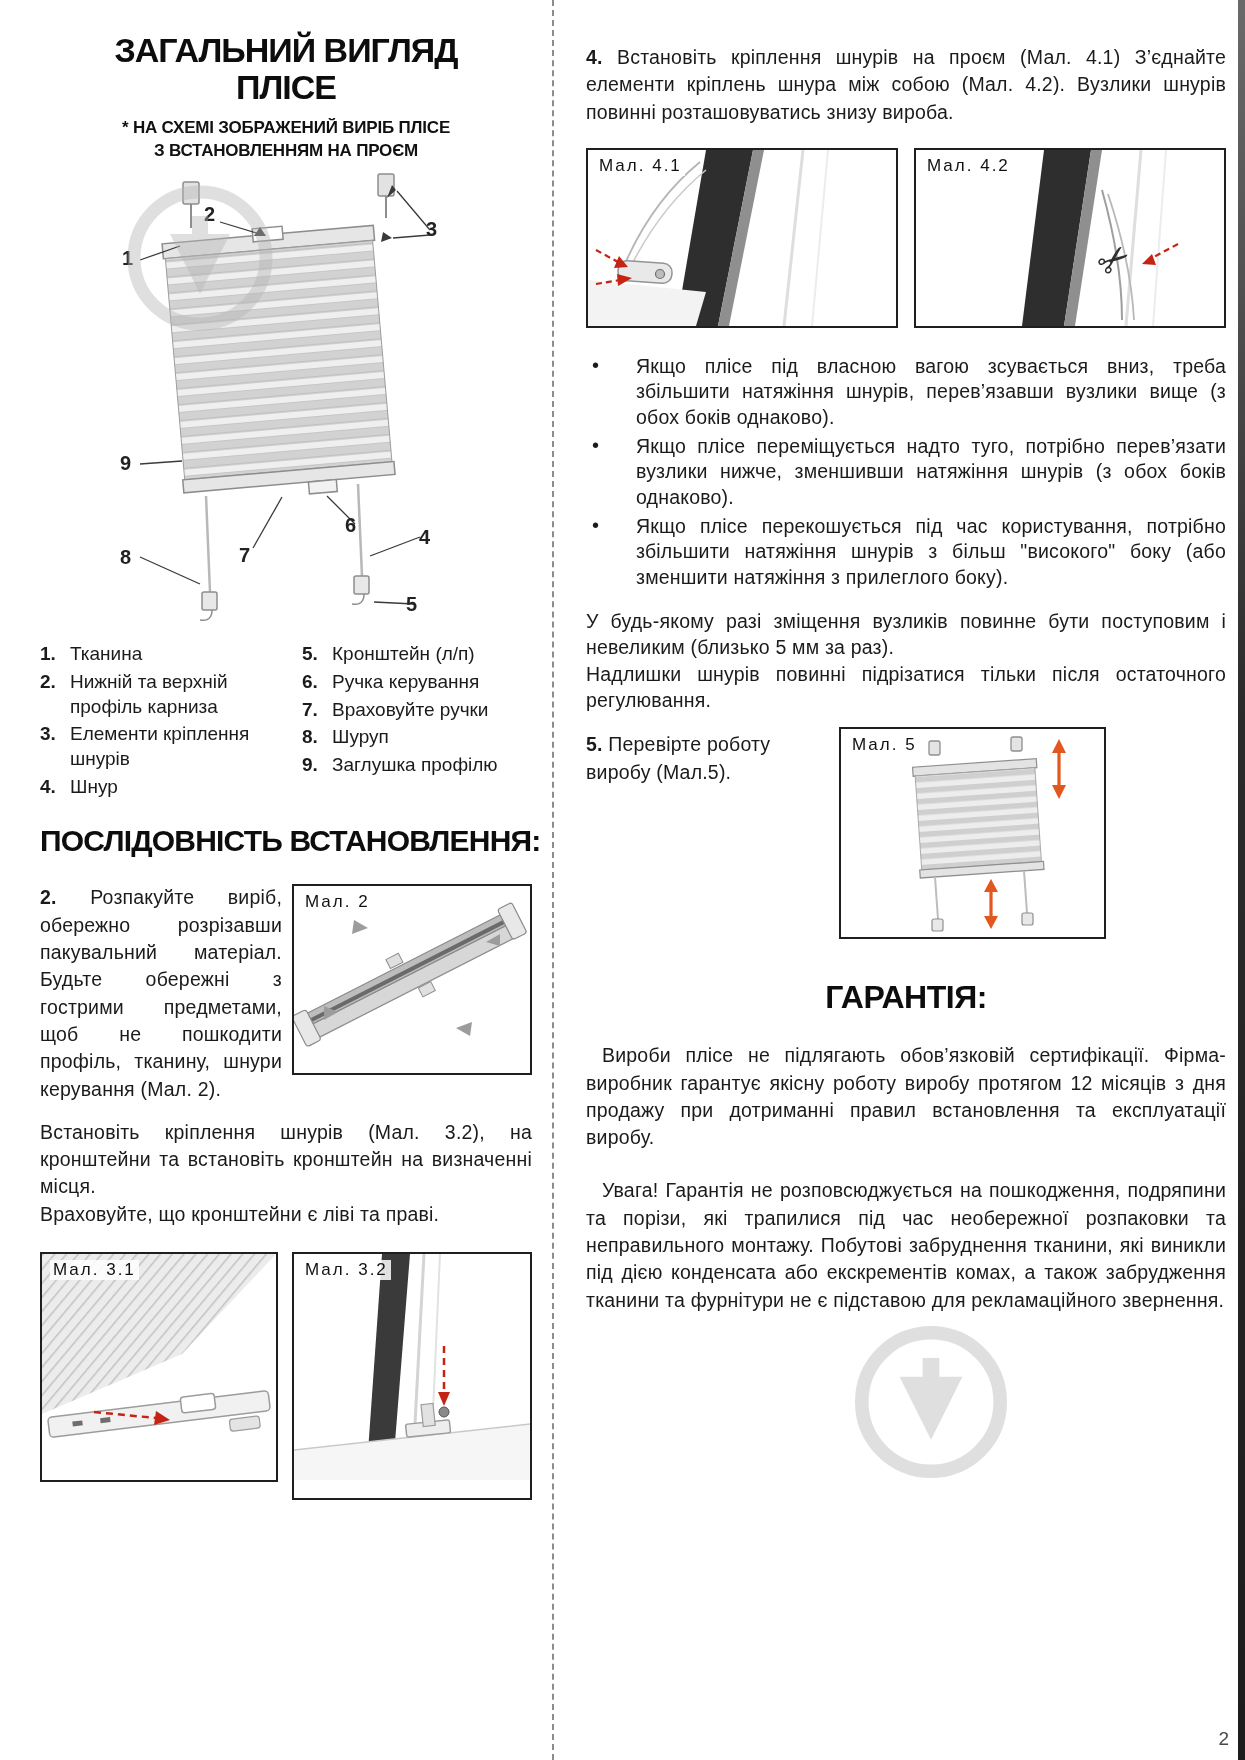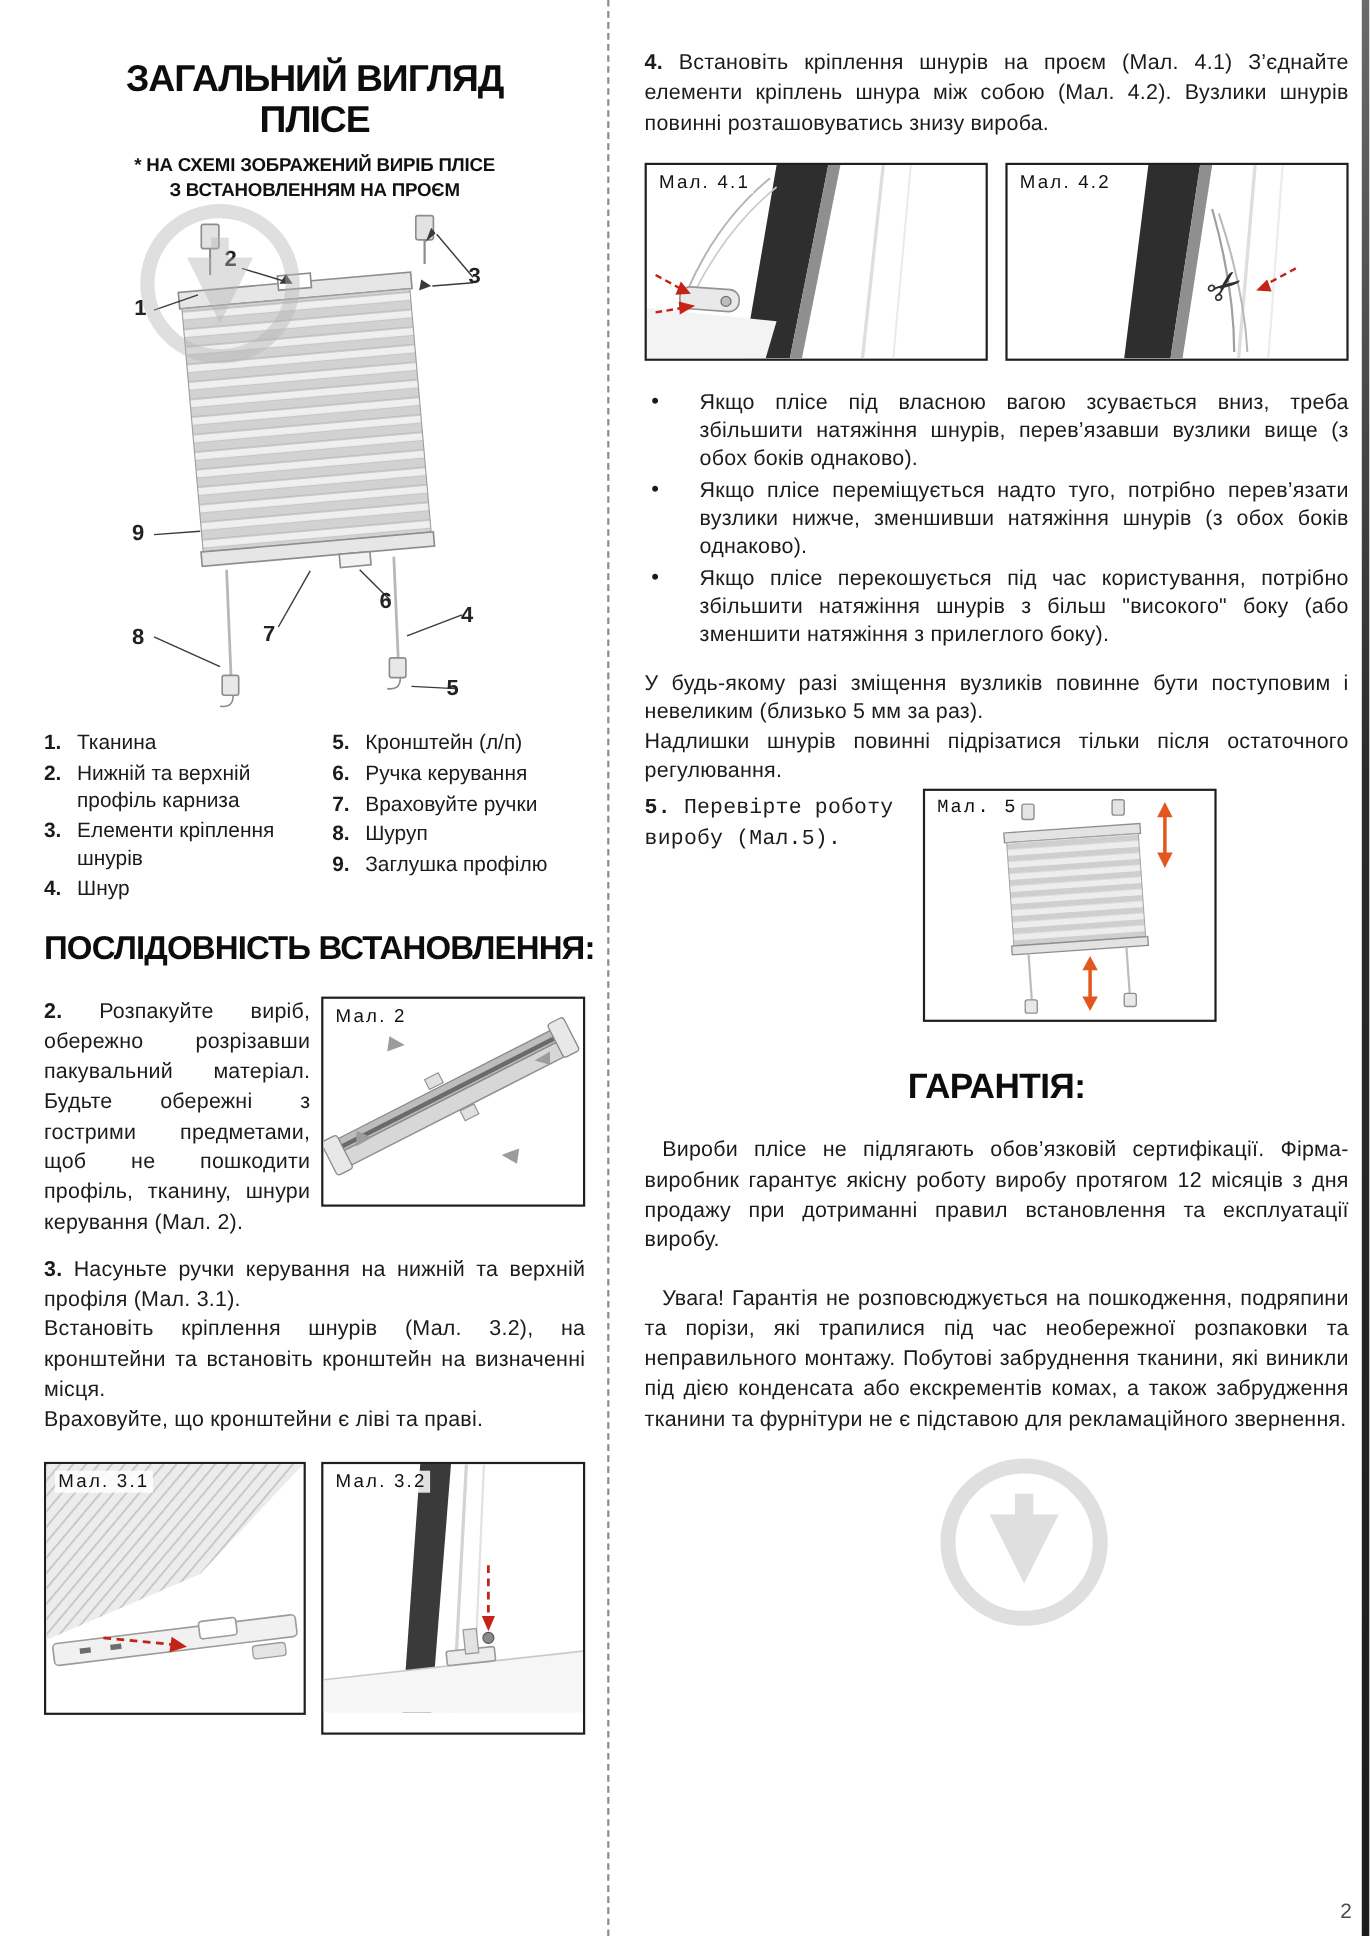--- a/index.html
+++ b/index.html
@@ -17,21 +17,21 @@
     border-left:2px dashed #8c8c8c;
   }
   .page-edge {
     position:absolute; right:0; top:0; width:7px; height:1760px;
     background:linear-gradient(to bottom,#6a6a6a 0%,#2b2b2b 40%,#1c1c1c 100%);
   }
   .page-num {
     position:absolute; right:16px; bottom:10px;
     font-size:19px; color:#4a4a4a;
   }
-  .col-left  { position:absolute; left:40px;  top:54px; width:492px; z-index:1; }
+  .col-left  { position:absolute; left:40px;  top:32px; width:492px; z-index:1; }
   .col-right { position:absolute; left:586px; top:44px; width:640px; z-index:1; }
 
   .h-big {
     font-size:34px; font-weight:700; text-align:center;
     line-height:1.08; letter-spacing:-1px; color:#0d0d0d;
   }
   .h-sub {
     margin-top:12px; font-size:17px; font-weight:700; text-align:center;
     line-height:1.32; letter-spacing:-0.2px; color:#111;
   }
@@ -91,21 +91,21 @@
   .fig42 { width:312px; height:180px; }
 
   .bullets { margin-top:26px; }
   .bullet-item { display:flex; margin-bottom:4px; }
   .b-marker { flex:0 0 50px; font-size:20px; padding-left:6px; }
   .b-text { flex:1; font-size:19.5px; line-height:1.3; text-align:justify; letter-spacing:0.2px; }
 
   .notes { margin-top:18px; }
   .notes p { font-size:19.5px; line-height:1.35; text-align:justify; letter-spacing:0.2px; }
 
-  .step5-row { position:relative; margin-top:4px; height:218px;font-family:Liberation Mono, monospace; }
+  .step5-row { position:relative; margin-top:14px; height:218px; }
   .step5-text { position:absolute; left:0; top:4px; width:242px; text-align:left; }
   .fig5 { position:absolute; left:253px; top:0; width:267px; height:212px; }
 
   .war-p { margin-top:26px; text-indent:16px; }
 
   .scissors {
     position:absolute; left:182px; top:88px; z-index:2;
     font-size:38px; color:#2f2f2f; transform:rotate(-38deg);
   }
 
@@ -259,24 +259,20 @@
           <polygon points="60,34 74,42 58,48"></polygon>
           <polygon points="176,150 162,142 178,136"></polygon>
           <polygon points="30,120 44,126 30,134"></polygon>
           <polygon points="206,60 192,56 206,48"></polygon>
         </g>
       </svg>
     </div>
   </div>
 
   <div class="step3">
-    <p class="body-text">
-      <span class="stepnum">3.</span>
-      <span>Насуньте ручки керування на нижній та верхній профіля (Мал. 3.1).</span>
-    </p>
     <p class="body-text">Встановіть кріплення шнурів (Мал. 3.2), на кронштейни та встановіть кронштейн на визначенні місця.</p>
     <p class="body-text">Враховуйте, що кронштейни є ліві та праві.</p>
   </div>
 
   <div class="figrow-left">
     <div class="fig fig31">
       <span class="fig-label">Мал. 3.1</span>
       <svg width="234" height="226" viewBox="0 0 234 226">
         <defs>
           <pattern id="hatch31" width="9" height="9" patternUnits="userSpaceOnUse" patternTransform="rotate(40)">

